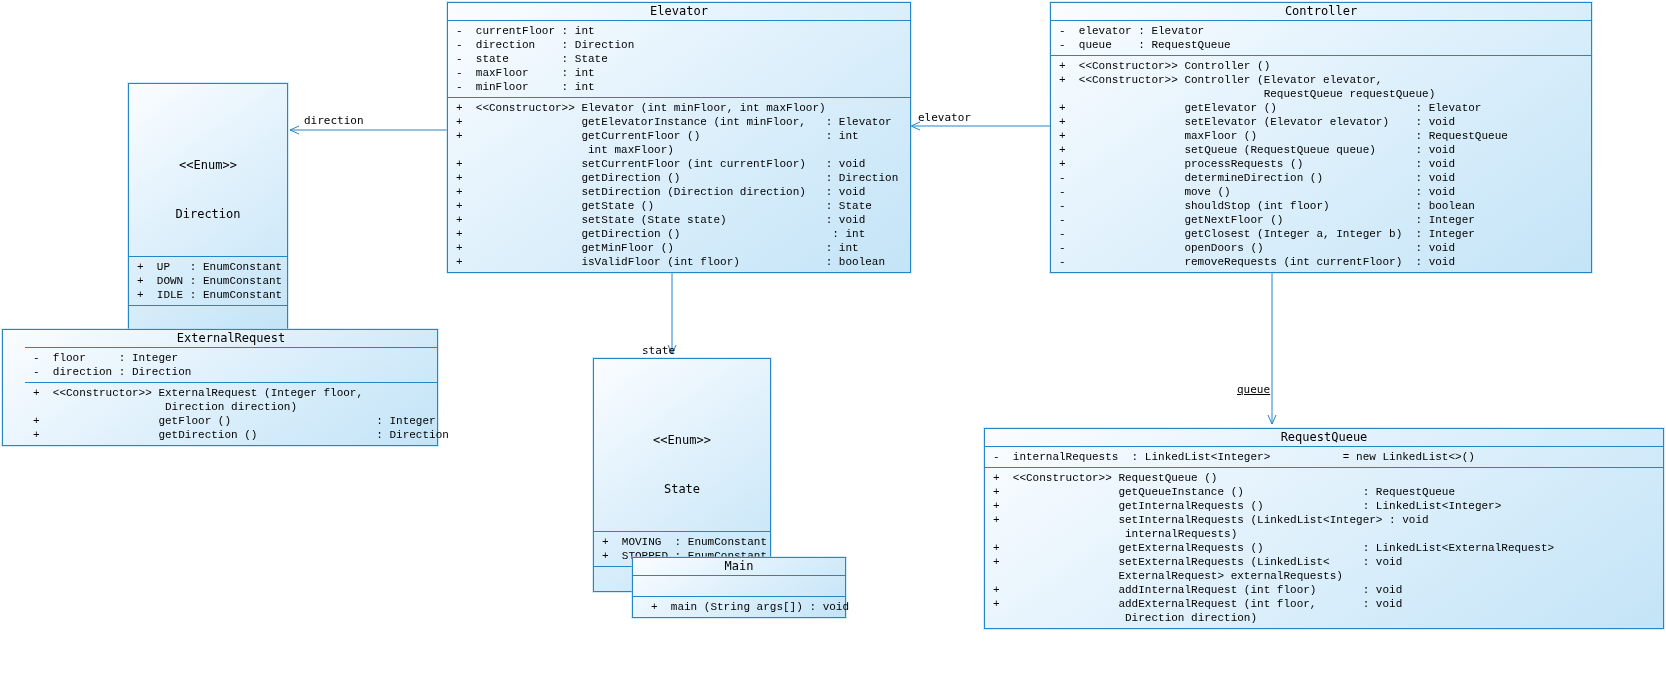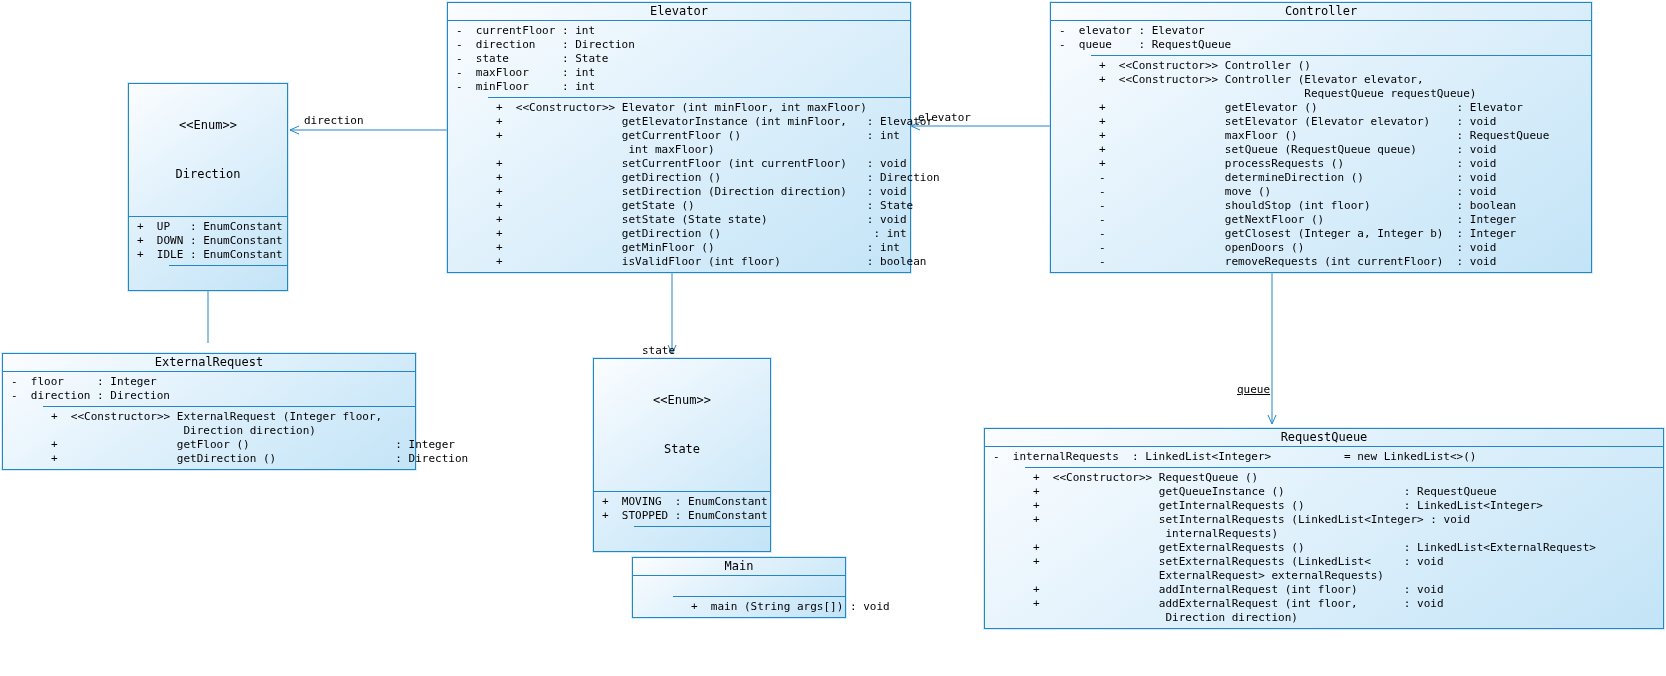--- a/index.html
+++ b/index.html
@@ -12,35 +12,36 @@
   .uml-box {
     position:absolute;
     border:1px solid #2586c7;
     background:linear-gradient(145deg,#fbfdff 0%,#e3f2fc 40%,#c3e4f7 100%);
     box-shadow:0 0 0 1px rgba(160,210,240,.45);
   }
   .uml-title {
     text-align:center; line-height:17px; font-size:12px;
     padding:0 4px; white-space:pre;
   }
-  .uml-title .stereo { line-height:15px; }
+  .uml-title .stereo { line-height:15px;margin-top:40px; }
   .uml-title .cname  { line-height:15px; }
   .one-line-title { line-height:17px; }
   .uml-attrs, .uml-methods {
     border-top:1px solid #2586c7;
     padding:3px 0 3px 8px;
+    font-family:Liberation Mono, monospace;
   }
   .uml-attrs { min-height:10px; }
-  .uml-methods { min-height:12px;margin-left:40px; }
+  .uml-methods { min-height:12px; }
   .uml-line { white-space:pre; line-height:14px; }
   
   .box-elevator        { left:447px;  top:2px;   width:462px; }
   .box-controller      { left:1050px; top:2px;   width:540px; }
   .box-direction       { left:128px;  top:83px;  width:158px; }
-  .box-externalrequest { left:2px;    top:353px; width:412px; }
+  .box-externalrequest { left:2px;    top:329px; width:412px;padding-left:22px; }
   .box-state           { left:593px;  top:358px; width:176px; }
   .box-main            { left:632px;  top:557px; width:212px; }
   .box-requestqueue    { left:984px;  top:428px; width:678px; }
   .box-direction .uml-methods, .box-state .uml-methods { min-height:18px; }
   .box-main .uml-attrs { min-height:14px; }
   .box-main .uml-attrs, .box-main .uml-methods { padding-left:18px; }
   #edge-layer { position:absolute; left:0; top:0; pointer-events:none; }
   .edge-label {
     position:absolute; white-space:pre; line-height:13px;
     color:#000; background:transparent;

